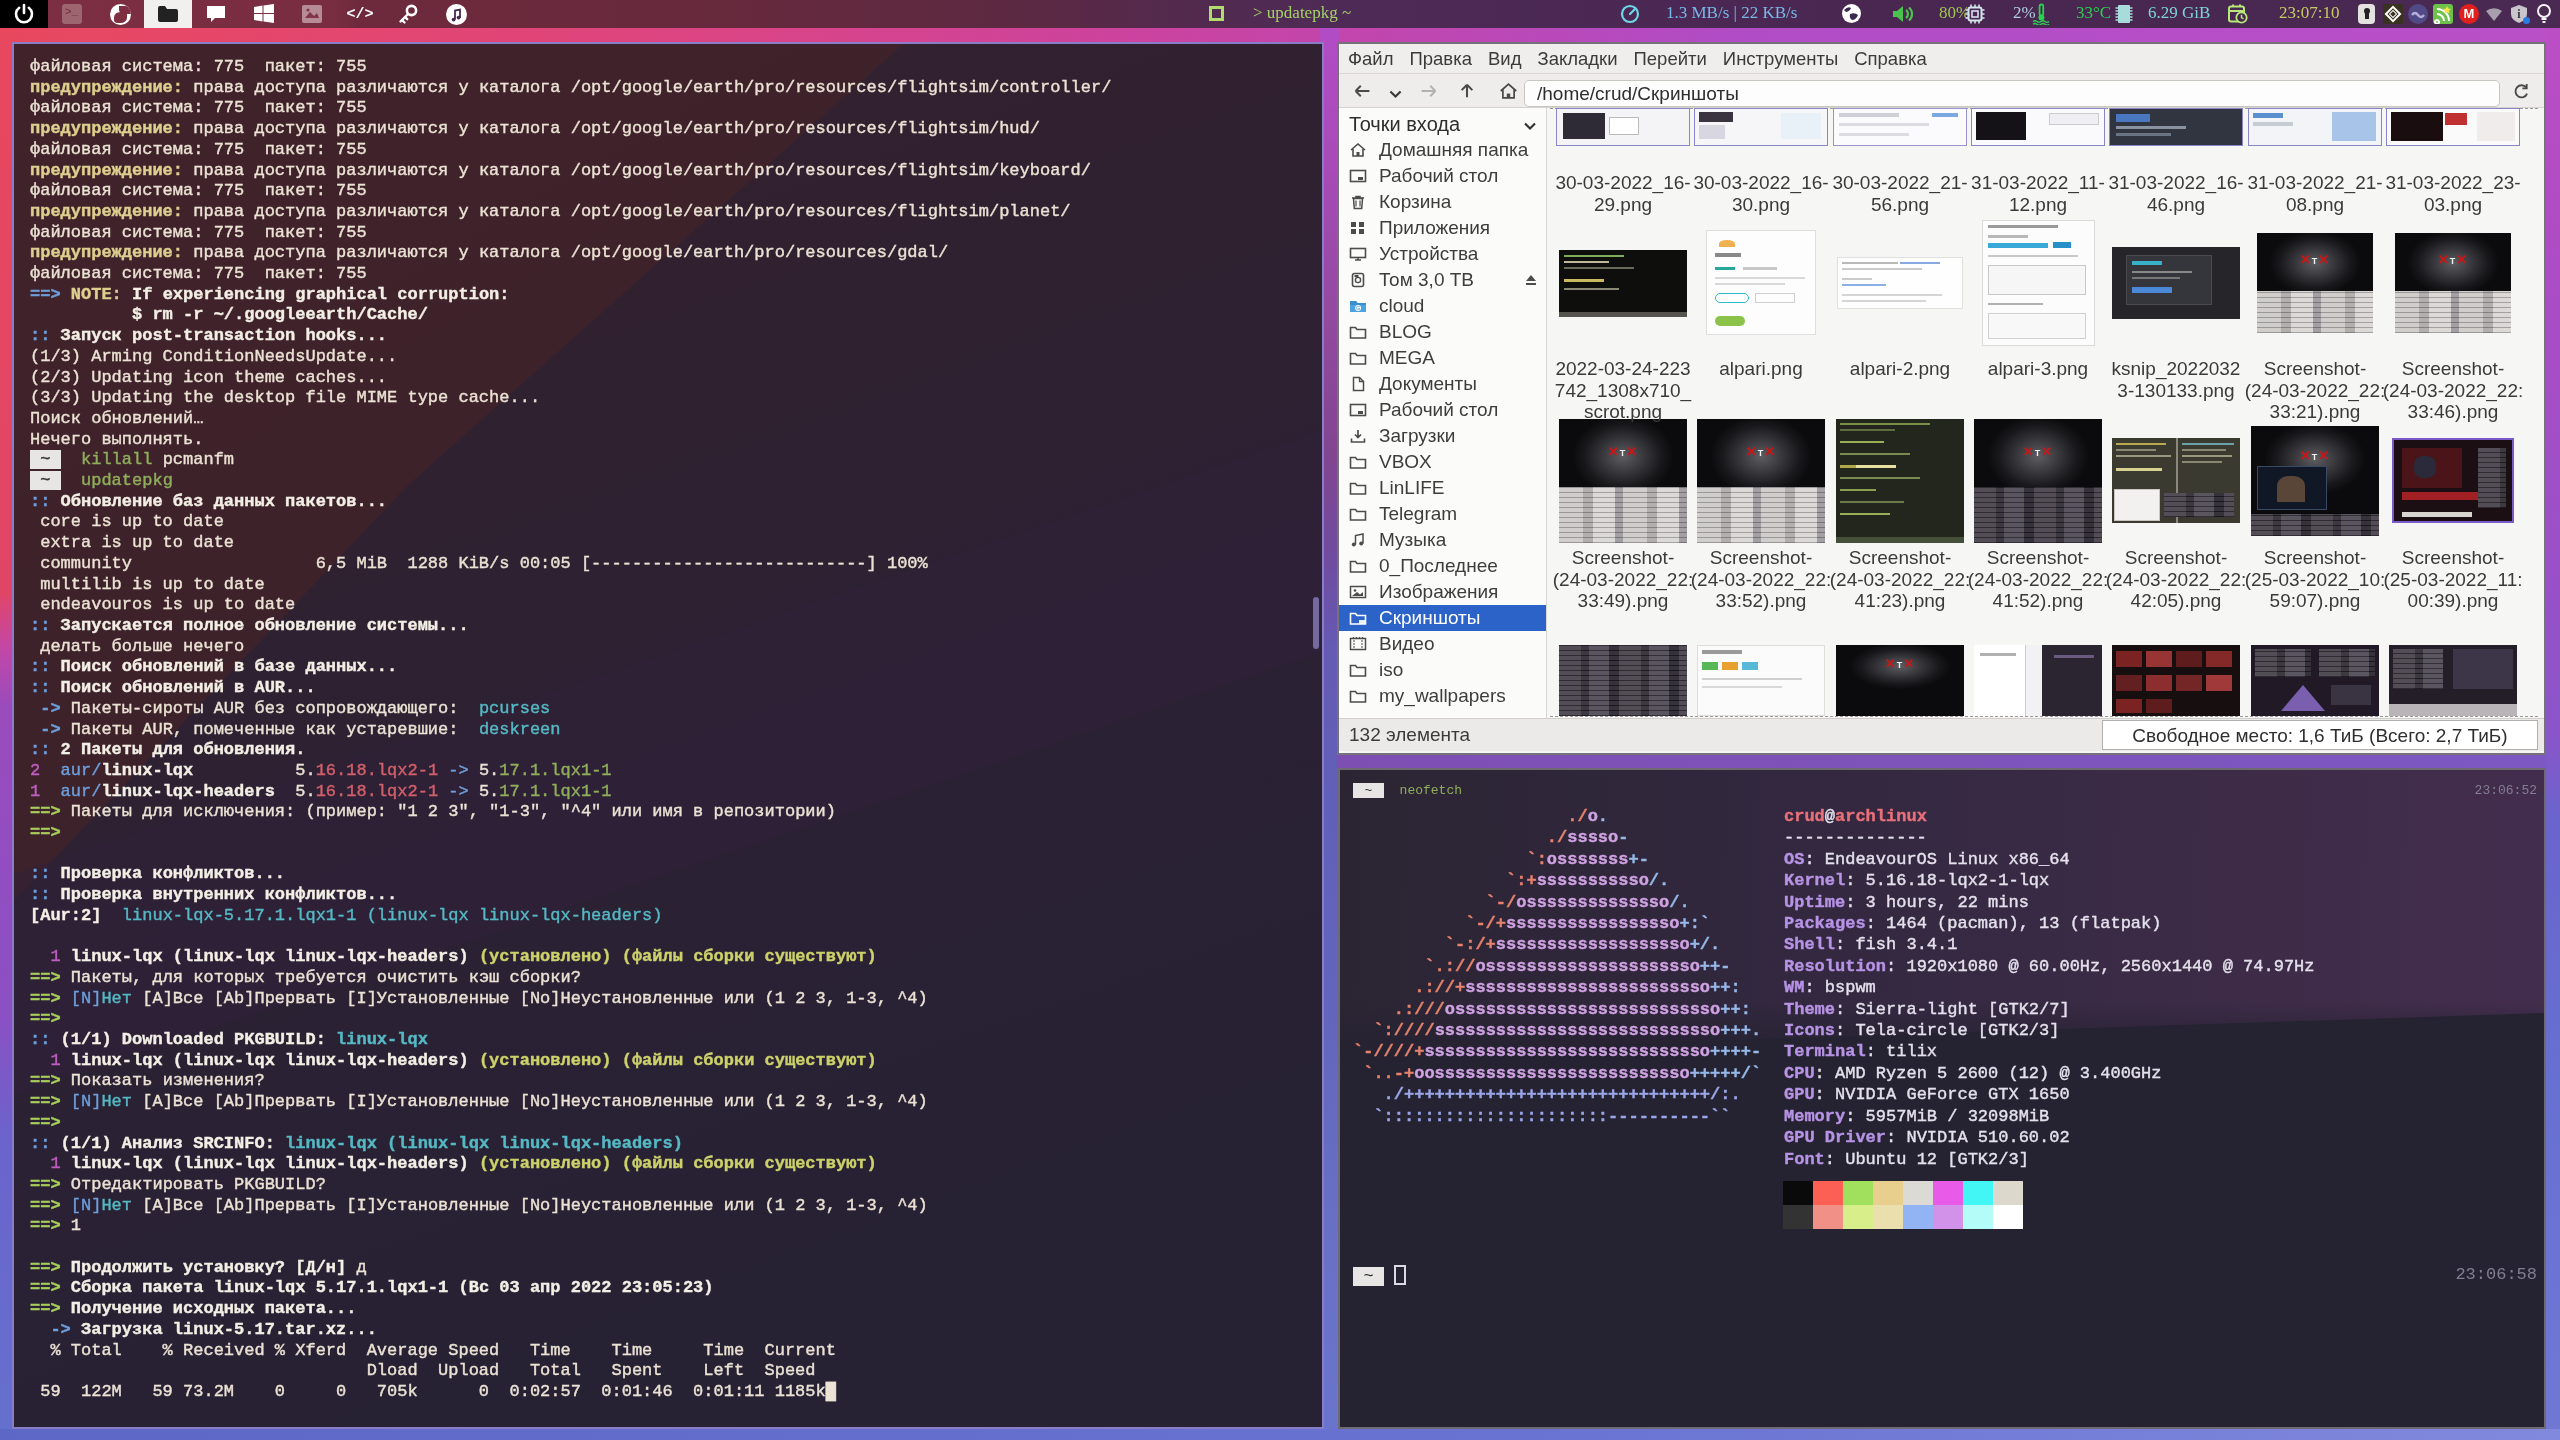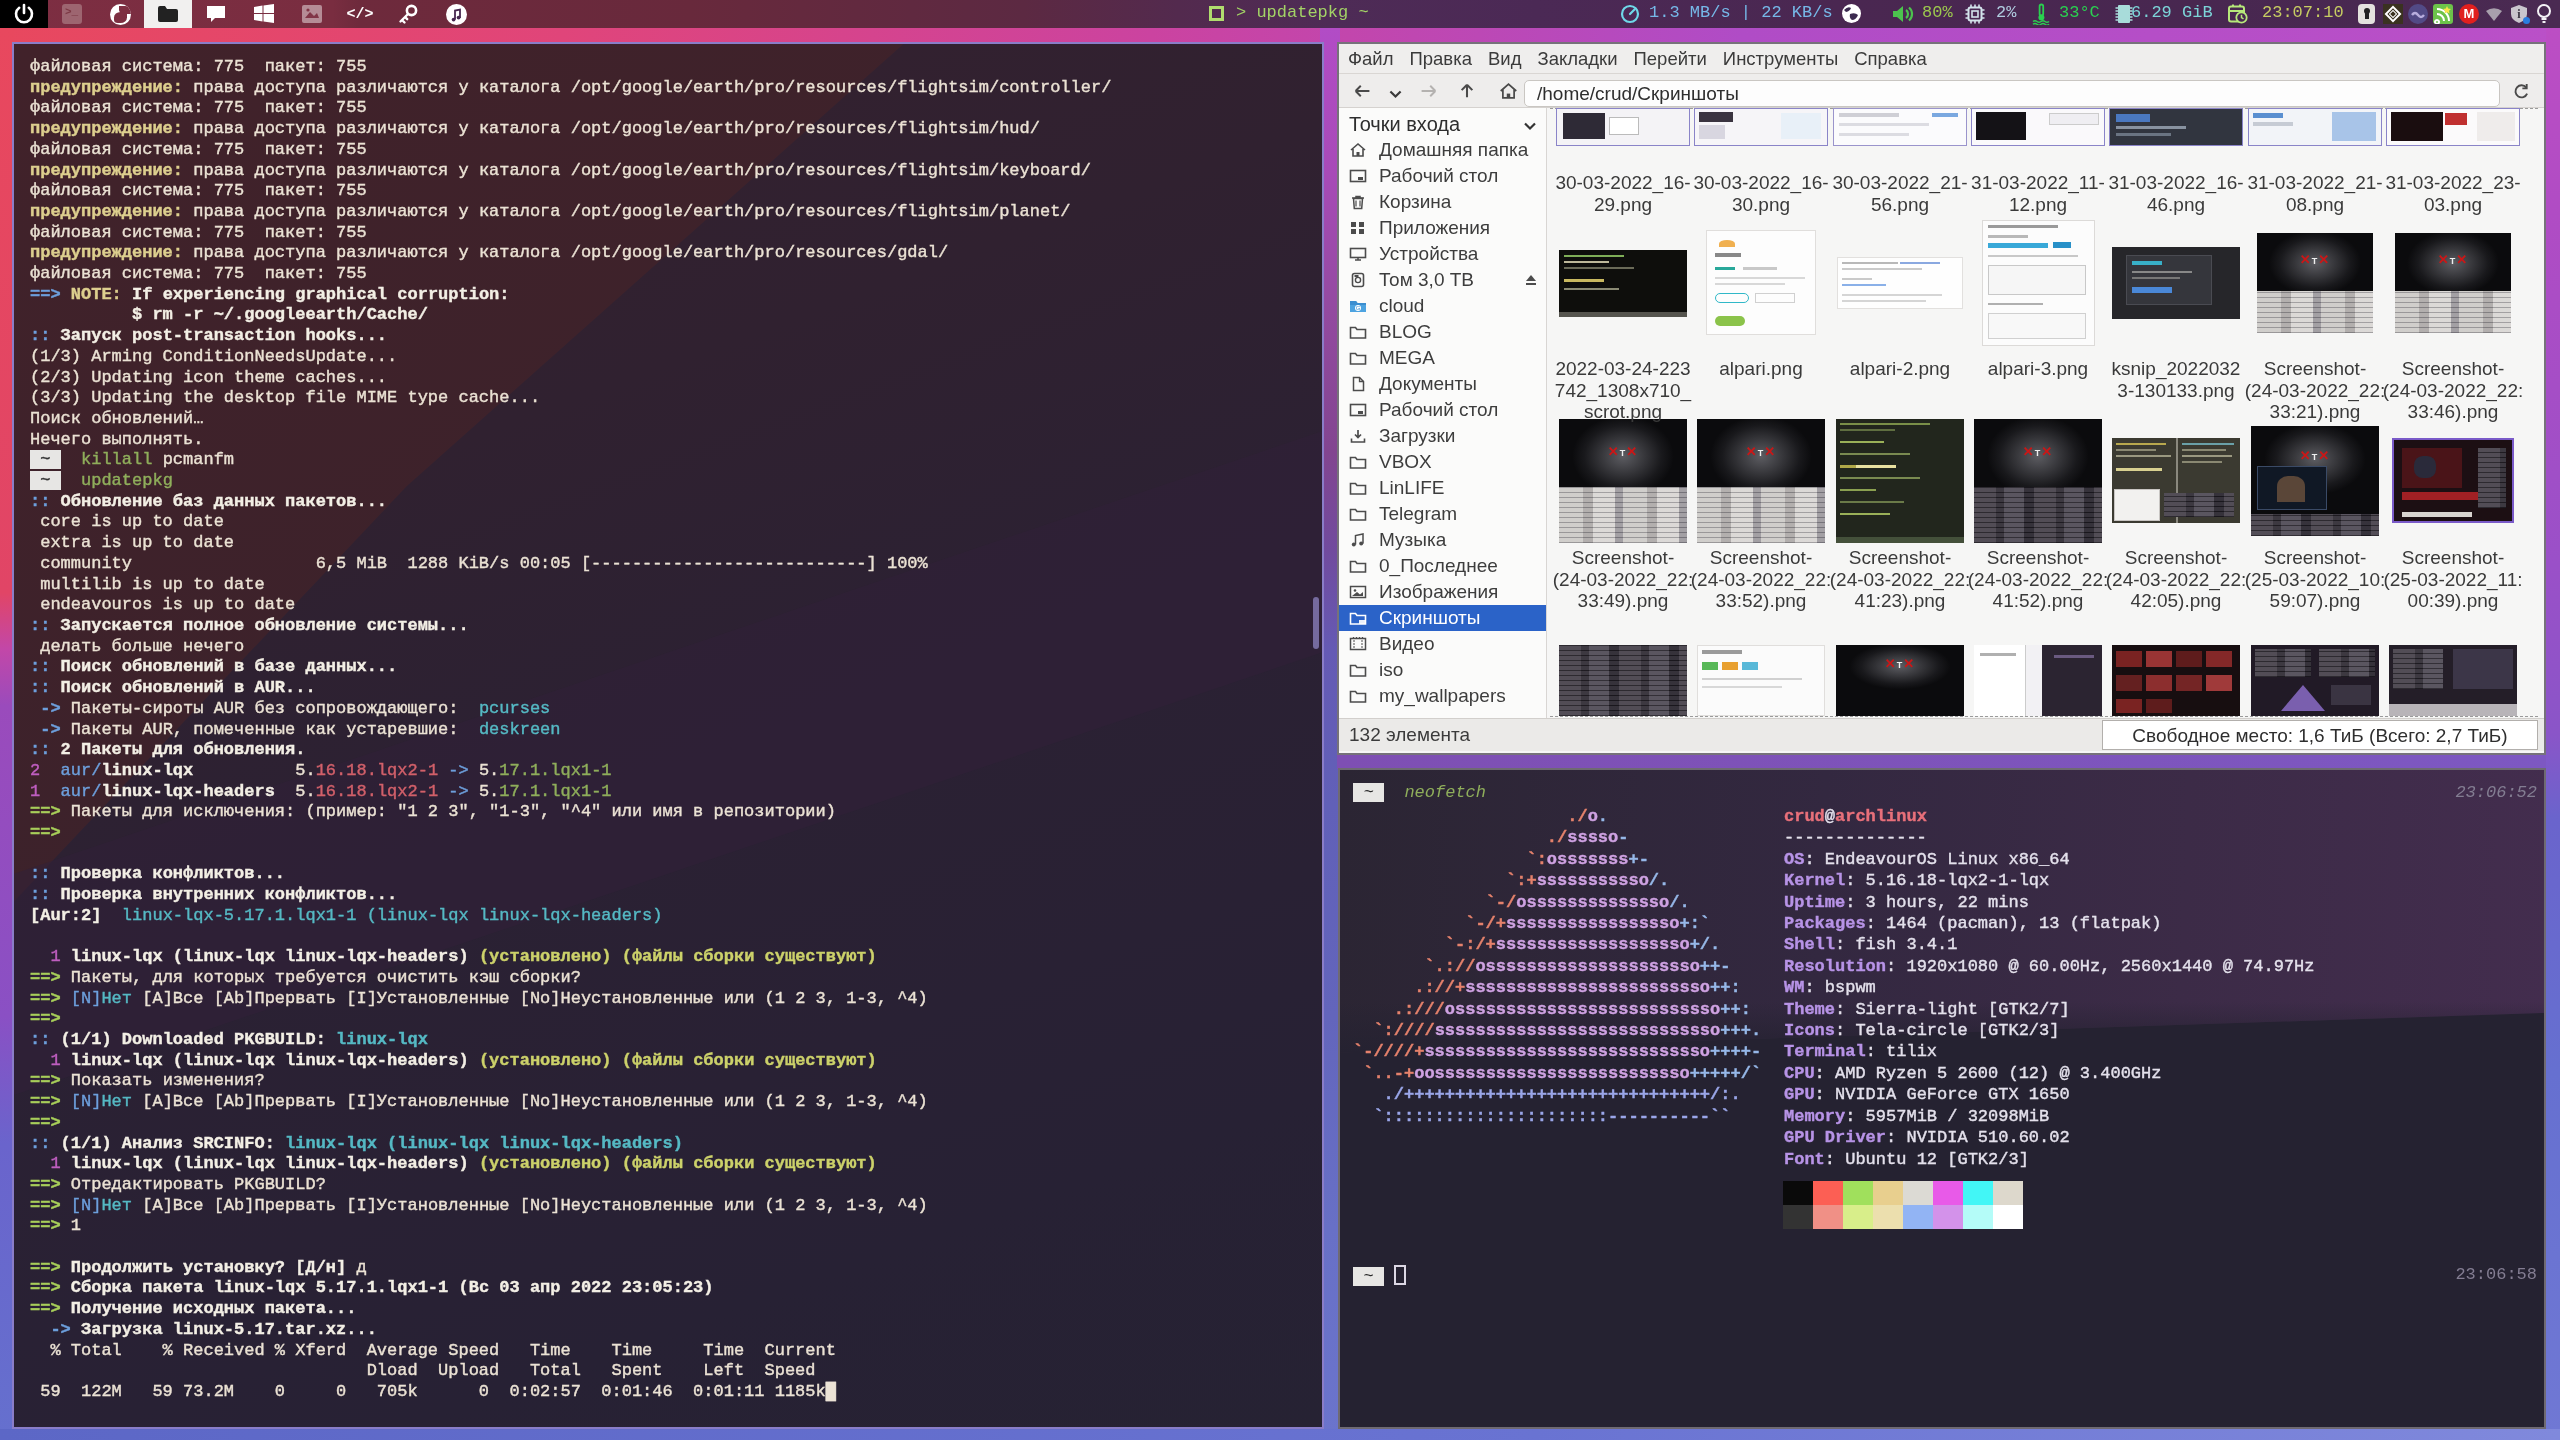--- a/index.html
+++ b/index.html
@@ -19,21 +19,21 @@
     background:linear-gradient(180deg,#bc4ec4 0%,#b04cc4 13%,#9a50c8 38%,#8a55c8 50%,#6a64cc 56%,#6670d0 74%,#7078d4 100%); }
   #wp-bot  { left:0; top:1429px; width:2560px; height:11px;
     background:linear-gradient(90deg,#5c67c6 0%,#6973d2 60%,#8089dc 100%); }
   #wp-hgap { left:1337px; top:755px; width:1209px; height:14px;
     background:linear-gradient(90deg,#7e4fb3,#7d58c2); }
 
   
   #bar { left:0; top:0; width:2560px; height:28px;
     background:linear-gradient(90deg,#7d2e42 0%,#792d40 13%,#6e2a3c 14%,#68293c 27%,#5c2942 40%,#532a4e 46%,#4e2b56 52%,#4b2955 60%,#4a2751 72%,#482750 86%,#4a2a52 100%); }
   .bico { position:absolute; top:0; width:48px; height:28px; display:flex; align-items:center; justify-content:center; }
-  #bar .mono, #title, #stats { font-family:Liberation Mono, monospace; font-size:17px; }
+  #bar .mono, #title, #stats { font-family:Liberation Serif, serif; font-size:17px;margin-left:17px; }
   #title { position:absolute; left:1236px; top:3px; color:#a3d366; }
   #wsq { position:absolute; left:1209px; top:6px; width:15px; height:15px; border:3px solid #b0dc6e; }
 
   
   #lterm { left:12px; top:42px; width:1312px; height:1387px; border:2px solid #8a7dc8; overflow:hidden;
     background:
       linear-gradient(160deg, #35212f 0%, #302130 30%, #2b2133 52%, #292134 70%, #272134 82%, #262233 100%); }
   #lterm .shard { position:absolute; left:0; top:0; width:100%; height:100%;
     background:linear-gradient(150deg,#41222a 0%, #3b222b 55%, #34202c 100%);
     clip-path:polygon(0 0, 68% 0, 30% 32%, 0 62%); }
@@ -650,21 +650,21 @@
 <div class="cap" style="left:481px;top:503px;">Screenshot-<br>(24-03-2022_22:<br>41:23).png</div>
 <div class="cap" style="left:619px;top:503px;">Screenshot-<br>(24-03-2022_22:<br>41:52).png</div>
 <div class="cap" style="left:757px;top:503px;">Screenshot-<br>(24-03-2022_22:<br>42:05).png</div>
 <div class="cap" style="left:896px;top:503px;">Screenshot-<br>(25-03-2022_10:<br>59:07).png</div>
 <div class="cap" style="left:1034px;top:503px;">Screenshot-<br>(25-03-2022_11:<br>00:39).png</div>
   <div id="fm-status">132 элемента<div style="position:absolute;right:6px;top:1px;width:436px;height:30px;background:#fff;border:1px solid #b2afac;font-size:19px;color:#2e2e2e;line-height:29px;text-align:center;">Свободное место: 1,6 ТиБ (Всего: 2,7 ТиБ)</div></div>
 </div>
 
 <div id="rterm" class="abs">
   <div id="rt-band"></div>
-  <div class="abs" style="left:13px; top:13px; width:1188px; font-family:'Liberation Mono',monospace; font-size:17px; color:#e4e1ec;font-style:italic;">
+  <div class="abs" style="left:13px; top:13px; width:1188px; font-family:'Liberation Mono',monospace; font-size:13px; color:#e4e1ec;">
     <span class="badge" style="width:31px;">~</span>&nbsp;&nbsp;<span style="color:#8fae5b;">neofetch</span>
     <span style="position:absolute; right:4px; color:#837d92;">23:06:52</span>
   </div>
   <pre id="rt-art" class="abs" style="left:13px; top:36px; font-weight:bold;"><span style="color:#e5826c">                     ./</span><span style="color:#cfa2e2">o</span><span style="color:#96b8e8">.</span>
 <span style="color:#e5826c">                   ./</span><span style="color:#cfa2e2">sssso</span><span style="color:#96b8e8">-</span>
 <span style="color:#e5826c">                 `:</span><span style="color:#cfa2e2">osssssss</span><span style="color:#96b8e8">+-</span>
 <span style="color:#e5826c">               `:+</span><span style="color:#cfa2e2">sssssssssso</span><span style="color:#96b8e8">/.</span>
 <span style="color:#e5826c">             `-/</span><span style="color:#cfa2e2">ossssssssssssso</span><span style="color:#96b8e8">/.</span>
 <span style="color:#e5826c">           `-/+</span><span style="color:#cfa2e2">sssssssssssssssso</span><span style="color:#96b8e8">+:`</span>
 <span style="color:#e5826c">         `-:/+</span><span style="color:#cfa2e2">sssssssssssssssssso</span><span style="color:#96b8e8">+/.</span>

